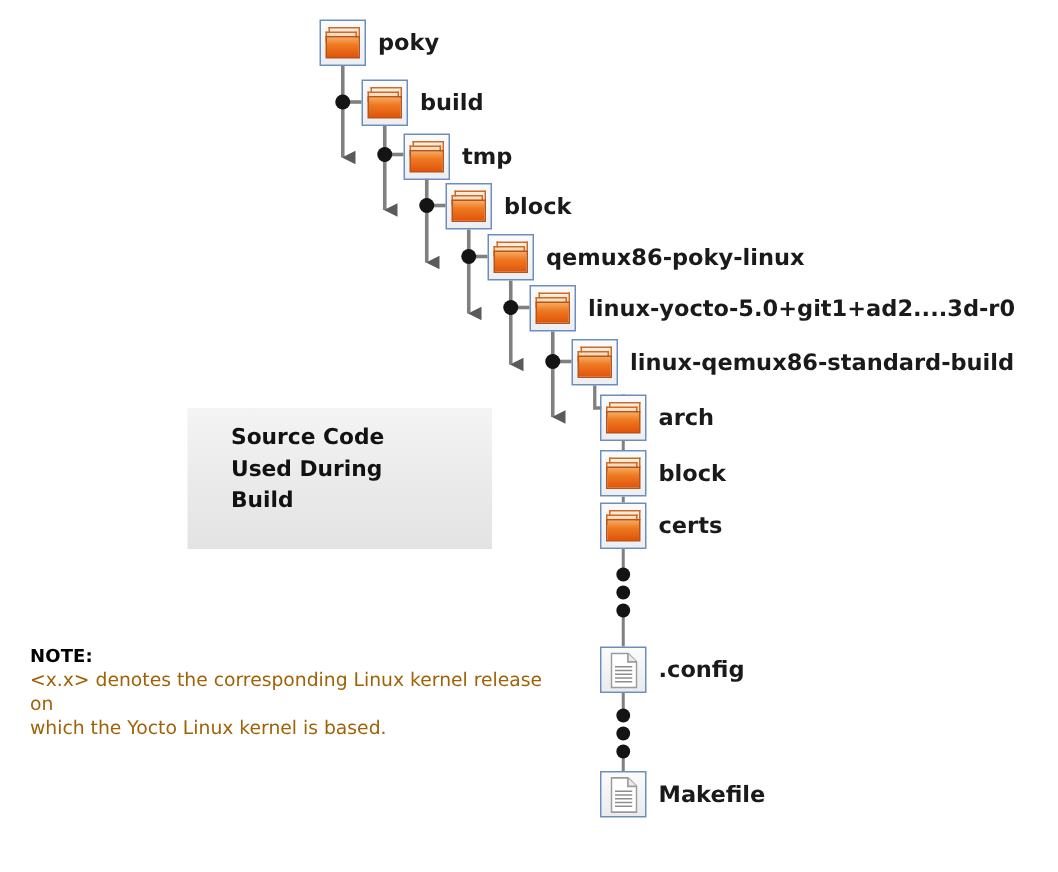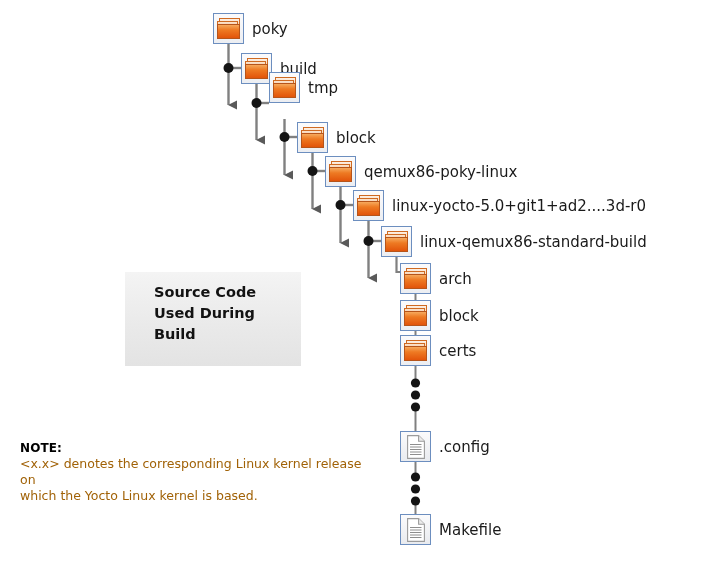--- a/index.html
+++ b/index.html
@@ -29,20 +29,21 @@
     width: 705px;
     height: 581px;
     pointer-events: none;
   }
 
   
   .node {
     position: absolute;
     width: 43px;
     height: 31px;
+    font-weight: bold;
   }
 
   
   .icon-tile {
     position: absolute;
     left: 0; top: 0;
     width: 31px;
     height: 31px;
     box-sizing: border-box;
     border: 1px solid #6c8ebf;
@@ -119,21 +120,21 @@
     font-size: 15px;
     color: #1a1a1a;
     line-height: 1;
   }
 
   
   #callout {
     position: absolute;
     left: 125px;
     top: 272px;
-    width: 176px;
+    width: 203px;
     height: 94px;
     background: linear-gradient(180deg, #f4f4f4 0%, #eaeaea 55%, #e3e3e3 100%);
   }
   #callout .callout-text {
     position: absolute;
     left: 29px;
     top: 10px;
     font-size: 14.5px;
     font-weight: bold;
     color: #121212;
@@ -147,21 +148,20 @@
     left: 20px;
     top: 430px;
     width: 360px;
   }
   #note .note-title {
     font-size: 12px;
     font-weight: bold;
     color: #000000;
     line-height: 15px;
     letter-spacing: 0.1px;
-    margin-top: 11px;
   }
   #note .note-body {
     font-size: 12.5px;
     color: #a16207;
     line-height: 16px;
     white-space: pre-line;
   }
 </style>
 </head>
 <body>
@@ -241,21 +241,21 @@
     <div class="icon-tile">
       <div class="folder-glyph">
           <div class="flap"></div>
           <div class="flap2"></div>
           <div class="body"></div>
         </div>
     </div>
     <div class="node-label">build</div>
   </div>
 
-  <div class="node" style="left:269px; top:72px;">
+  <div class="node" style="left:269px; top:89px;">
     <div class="icon-tile">
       <div class="folder-glyph">
           <div class="flap"></div>
           <div class="flap2"></div>
           <div class="body"></div>
         </div>
     </div>
     <div class="node-label">tmp</div>
   </div>
 

